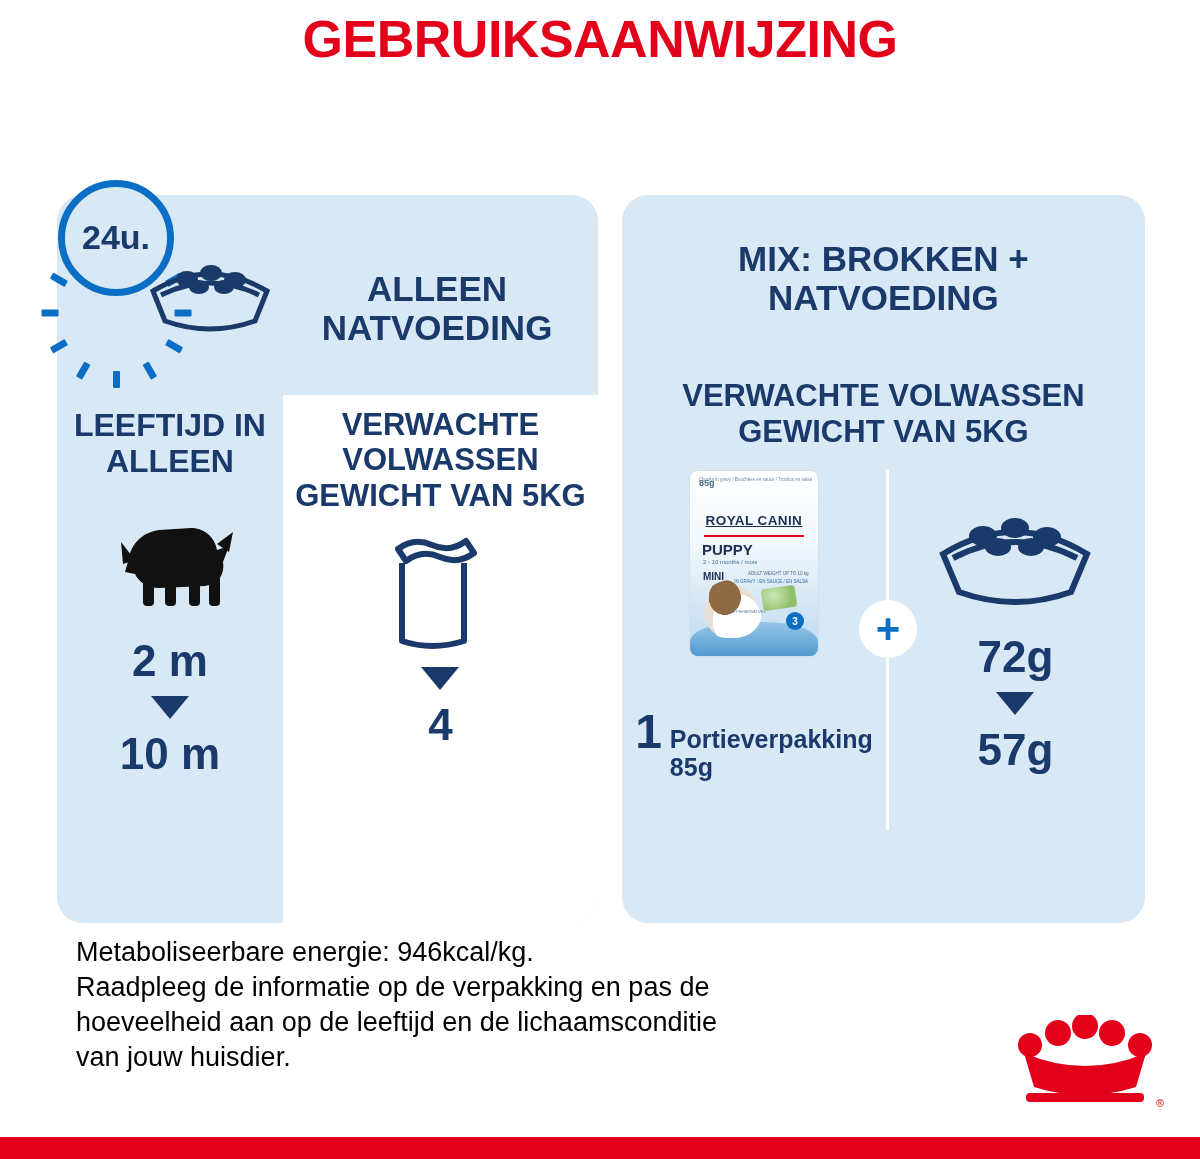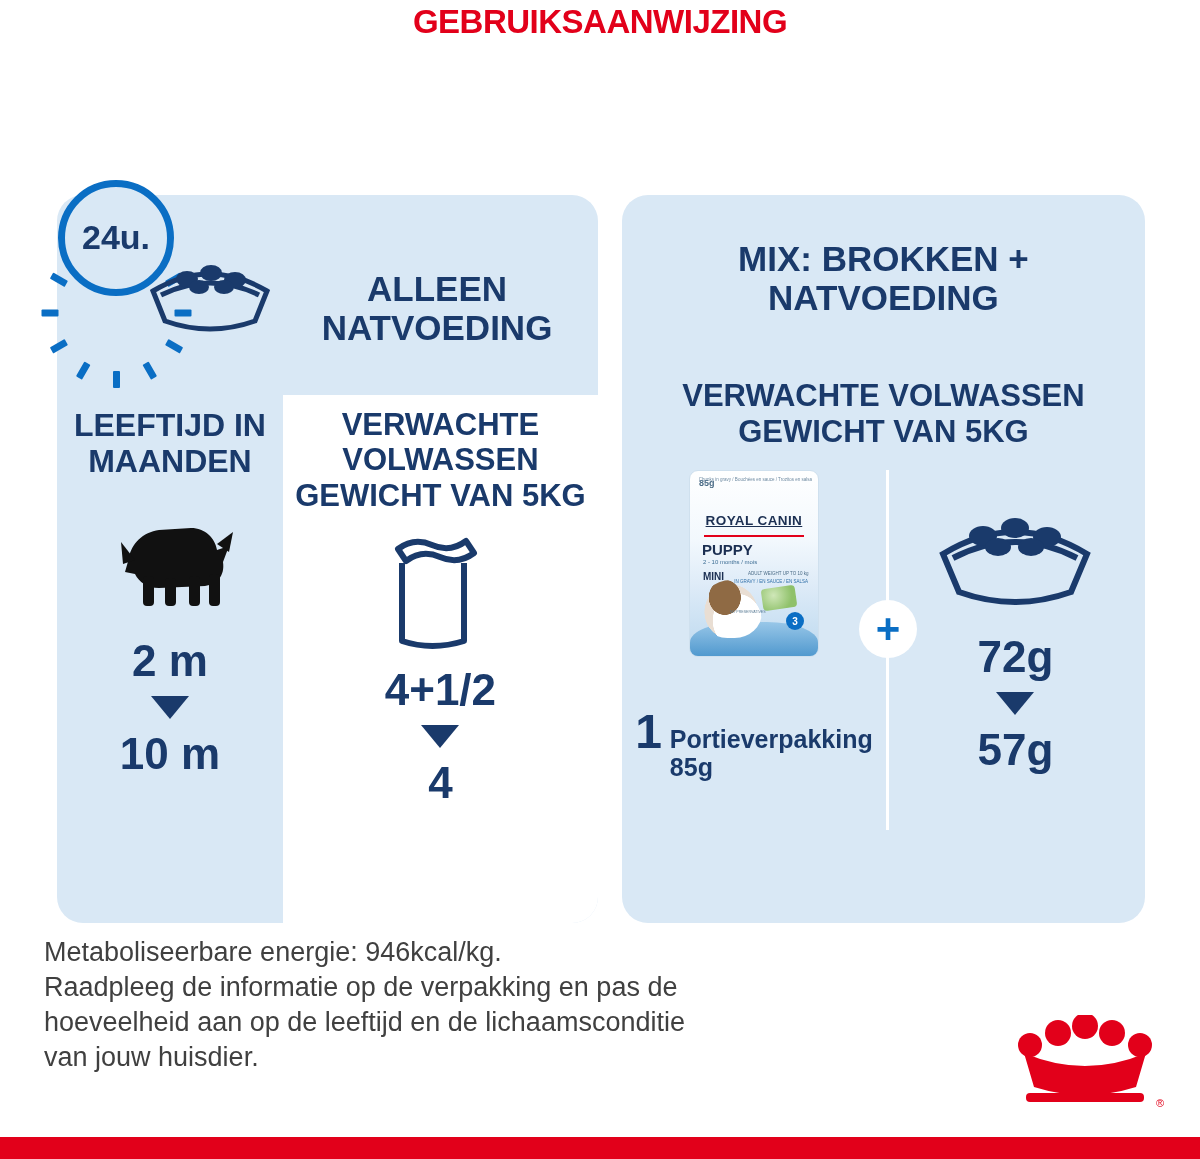--- a/index.html
+++ b/index.html
@@ -13,24 +13,24 @@
     font-family: "Liberation Sans", sans-serif;
     color: #1a3a6b;
     overflow: hidden;
     position: relative;
   }
 
   
   .page-title {
     text-align: center;
     color: #e2001a;
-    font-size: 33px;
+    font-size: 52px;
     font-weight: 700;
     letter-spacing: -0.5px;
-    padding-top: 4px;
+    padding-top: 11px;
     line-height: 1.1;
   }
 
   
   .panels {
     position: absolute;
     top: 195px;
     left: 57px;
     width: 1088px;
     height: 728px;
@@ -208,25 +208,25 @@
     font-size: 25px;
     font-weight: 600;
     line-height: 1.12;
     text-align: left;
   }
 
   
   .footer-note {
     position: absolute;
     top: 935px;
-    left: 44px;
+    left: 76px;
     width: 840px;
     font-size: 27px;
     line-height: 1.30;
-    color: #404040;
+    color: #000000;
   }
 
   
   .bottom-bar {
     position: absolute;
     bottom: 0;
     left: 0;
     width: 100%;
     height: 22px;
     background: #e2001a;
@@ -369,21 +369,21 @@
           <ellipse cx="89" cy="44" rx="10" ry="7"></ellipse>
         </g>
       </svg>
     </div>
 
     <div class="panel-heading left-heading">ALLEEN NATVOEDING</div>
 
     <div class="left-cols">
 
       <div class="col-age">
-        <div class="col-head">LEEFTIJD IN MAANDEN</div>
+        <div class="col-head">LEEFTIJD IN ALLEEN</div>
 
         <div style="text-align:center;margin-top:24px;">
           <svg width="150" height="110" viewBox="0 0 150 110">
             <g fill="#111111">
               <path d="M96,24 c14,0 24,10 26,22 l12,-4 -6,16 c2,14 -6,22 -18,24 l-46,2 c-12,0 -20,-6 -24,-14 l-10,-2 4,-14 c2,-14 14,-26 30,-28 Z"></path>
               <path d="M40,56 l-14,-18 2,22 Z"></path>
               <rect x="48" y="72" width="11" height="30" rx="4"></rect>
               <rect x="70" y="74" width="11" height="28" rx="4"></rect>
               <rect x="94" y="72" width="11" height="30" rx="4"></rect>
               <rect x="114" y="70" width="11" height="32" rx="4"></rect>
@@ -402,21 +402,20 @@
 
         <div style="text-align:center;margin-top:10px;">
           <svg width="120" height="130" viewBox="0 0 120 130">
             <g fill="none" stroke="#1a3a6b" stroke-width="6" stroke-linejoin="round">
               <path d="M18,26 q16,-12 34,-4 q18,8 34,-4 l8,12 q-16,12 -34,4 q-18,-8 -34,4 Z"></path>
               <path d="M22,40 l0,78 q30,10 62,0 l0,-78"></path>
             </g>
           </svg>
         </div>
 
-        <div class="val-big" style="margin-top:8px;">4+1/2</div>
         <div class="arrow-down"></div>
         <div class="val-big">4</div>
       </div>
     </div>
   </div>
 
   <div class="panel panel-right">
     <div class="panel-heading right-heading">MIX: BROKKEN + NATVOEDING</div>
     <div class="right-head2">VERWACHTE VOLWASSEN GEWICHT VAN 5KG</div>
 

